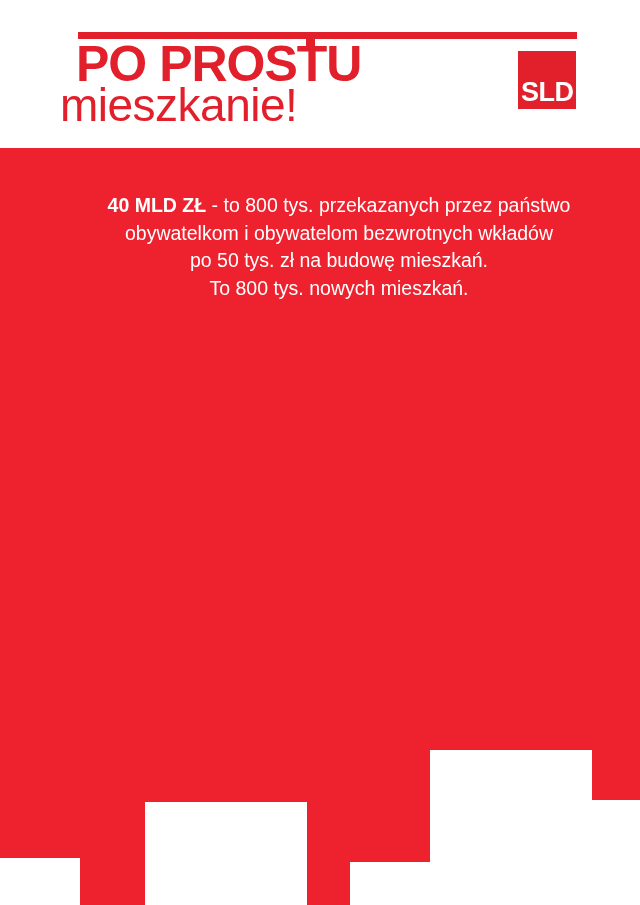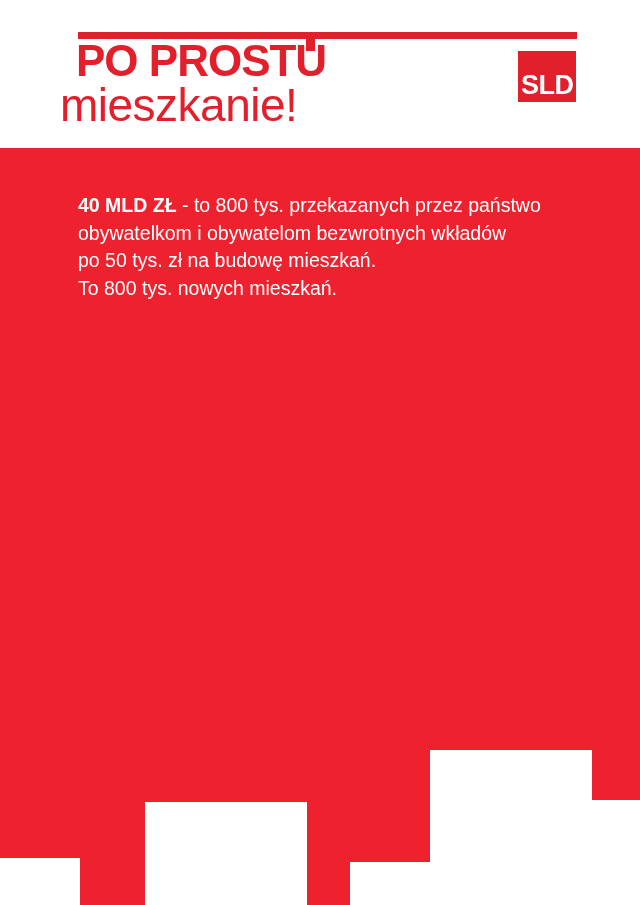--- a/index.html
+++ b/index.html
@@ -16,52 +16,53 @@
     width:499px;height:7px;
     background:var(--brand-red);
   }
   .t-connector{
     position:absolute;left:306px;top:37px;
     width:9px;height:14px;
     background:var(--brand-red);
   }
   .title-line1{
     position:absolute;left:76px;top:39px;
-    font-size:44px;font-weight:700;letter-spacing:-1px;
+    font-size:50px;font-weight:700;letter-spacing:-1px;
     line-height:1;color:var(--brand-red);
     white-space:nowrap;
   }
   .title-line2{
     position:absolute;left:60px;top:82px;
     font-size:46px;font-weight:400;letter-spacing:-0.5px;
     line-height:1;color:var(--brand-red);
     white-space:nowrap;
   }
   .sld-logo{
     position:absolute;left:518px;top:51px;
-    width:58px;height:51px;
+    width:58px;height:58px;
     background:var(--brand-red);
   }
   .sld-logo span{
     position:absolute;left:3px;bottom:1px;
     font-size:27px;font-weight:700;letter-spacing:-0.5px;
     color:#ffffff;
   }
   
   .content-panel{
     position:absolute;left:0;top:148px;
     width:640px;height:757px;
     background:var(--content-red);
     box-sizing:border-box;
     padding:44px 40px 0 78px;
   }
   .content-panel p{
     margin:0 0 21px 0;
     font-size:19.5px;line-height:27.5px;
     color:#ffffff;
+    text-align:center;
   }
   .content-panel p .lead{font-weight:700;}
   .content-panel p .body{white-space:pre-line;}
   
   .cutout{position:absolute;background:#ffffff;}
   .cutout.b1{left:0px;  top:858px;width:80px; height:47px;}
   .cutout.b2{left:145px;top:802px;width:162px;height:103px;}
   .cutout.b3{left:350px;top:862px;width:80px; height:43px;}
   .cutout.b4{left:430px;top:750px;width:162px;height:155px;}
   .cutout.b5{left:592px;top:800px;width:48px; height:105px;}

